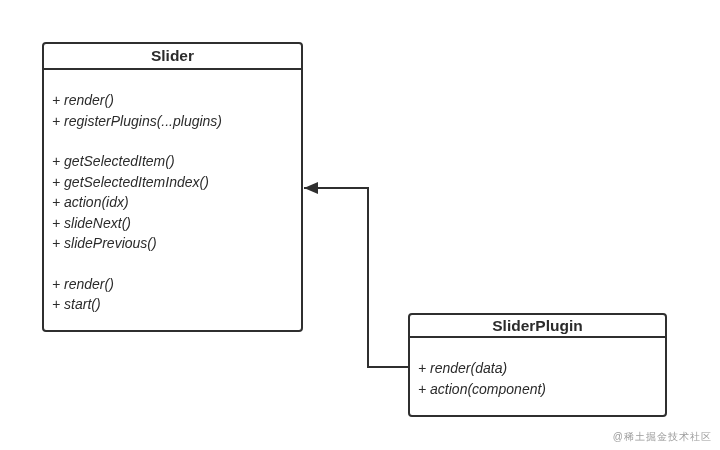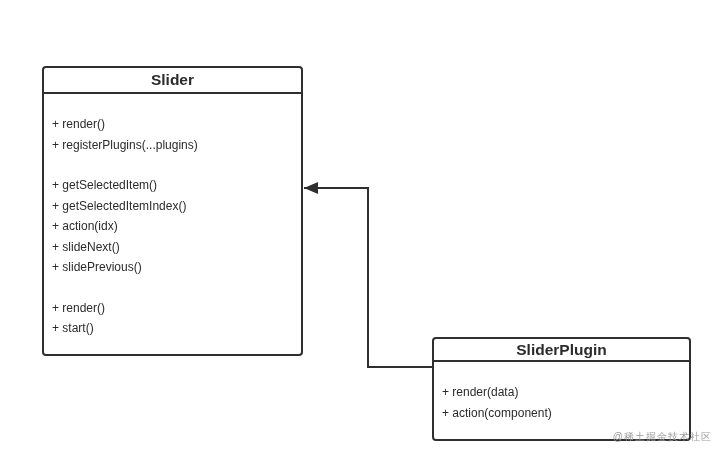--- a/index.html
+++ b/index.html
@@ -19,45 +19,45 @@
     background: var(--bg);
     overflow: hidden;
   }
 
   .class-box {
     position: absolute;
     border: 2px solid var(--stroke);
     border-radius: 4px;
     background: var(--bg);
     color: var(--text);
-    margin-top: 24px;
   }
   .class-box.slider {
     left: 42px; top: 42px;
     width: 261px; height: 290px;
   }
   .class-box.slider-plugin {
-    left: 432px; top: 313px;
+    left: 408px; top: 313px;
     width: 259px; height: 104px;
   }
 
   .class-title {
     border-bottom: 2px solid var(--stroke);
     font-weight: 700;
     font-size: 15.5px;
     text-align: center;
     color: var(--text);
   }
   .slider .class-title { height: 26px; line-height: 24px; }
   .slider-plugin .class-title { height: 23px; line-height: 21px; }
 
   .class-body {
     padding: 20px 6px 0 8px;
-    font-size: 12px;
+    font-size: 14px;
     color: var(--text);
+    font-style: italic;
   }
   .method-line {
     line-height: 20.5px;
     white-space: nowrap;
   }
   .method-group + .method-group { margin-top: 20px; }
 
   .connector-svg {
     position: absolute;
     left: 0; top: 0;

